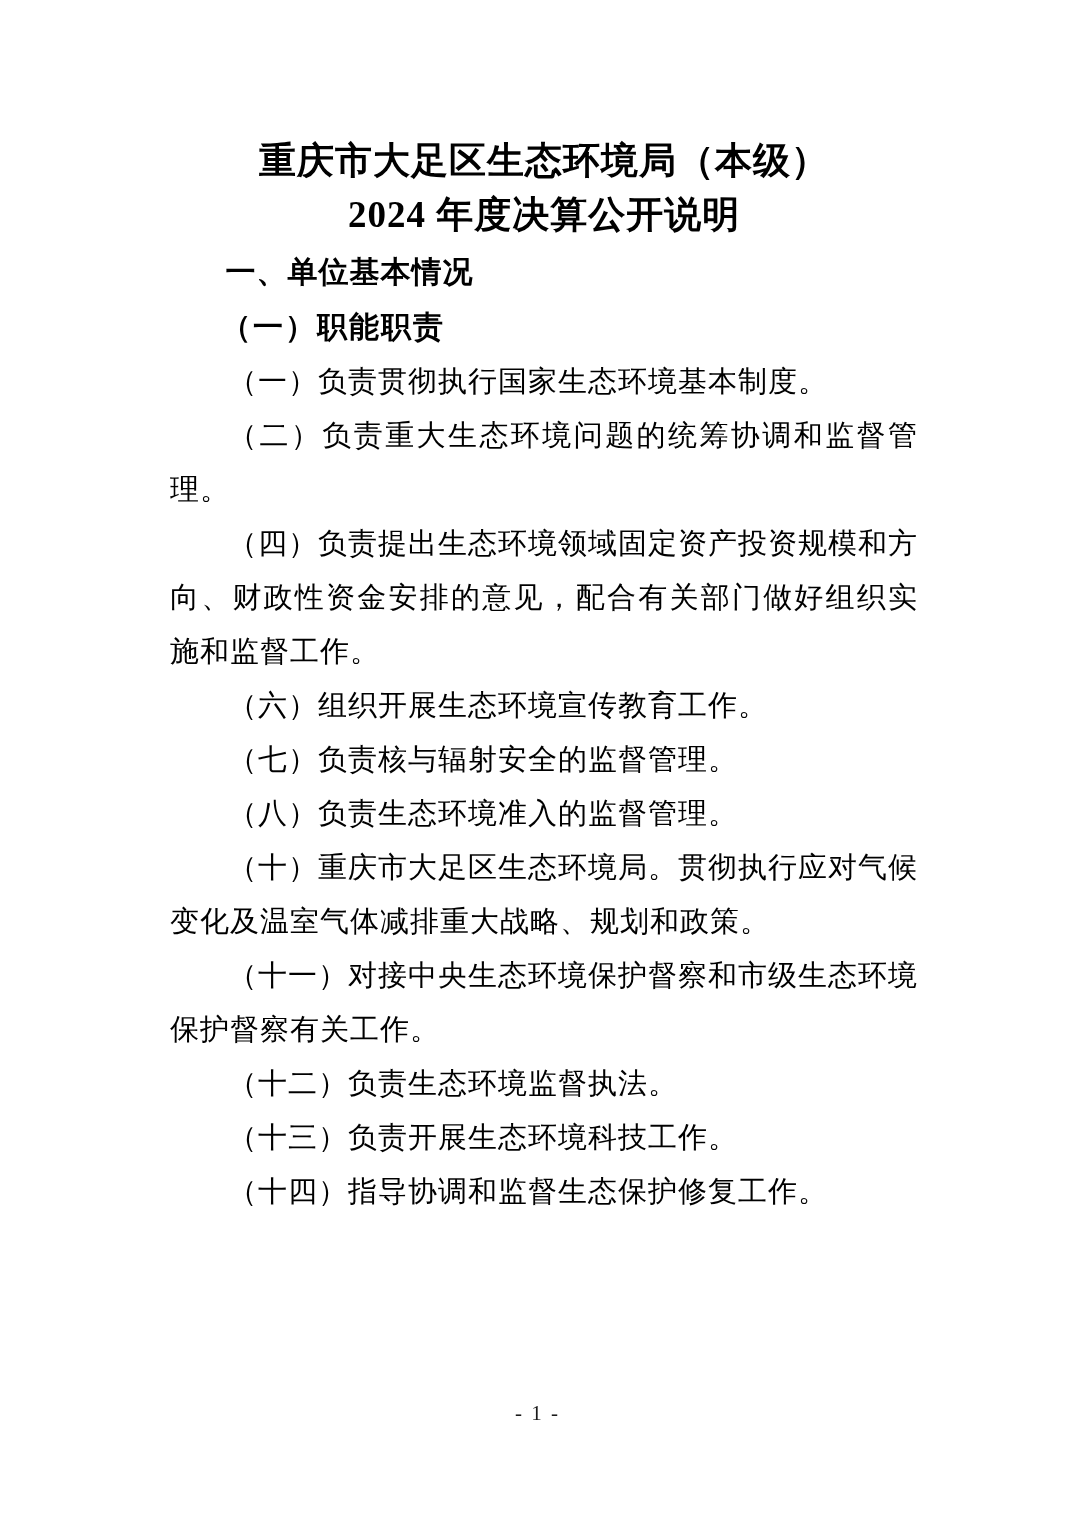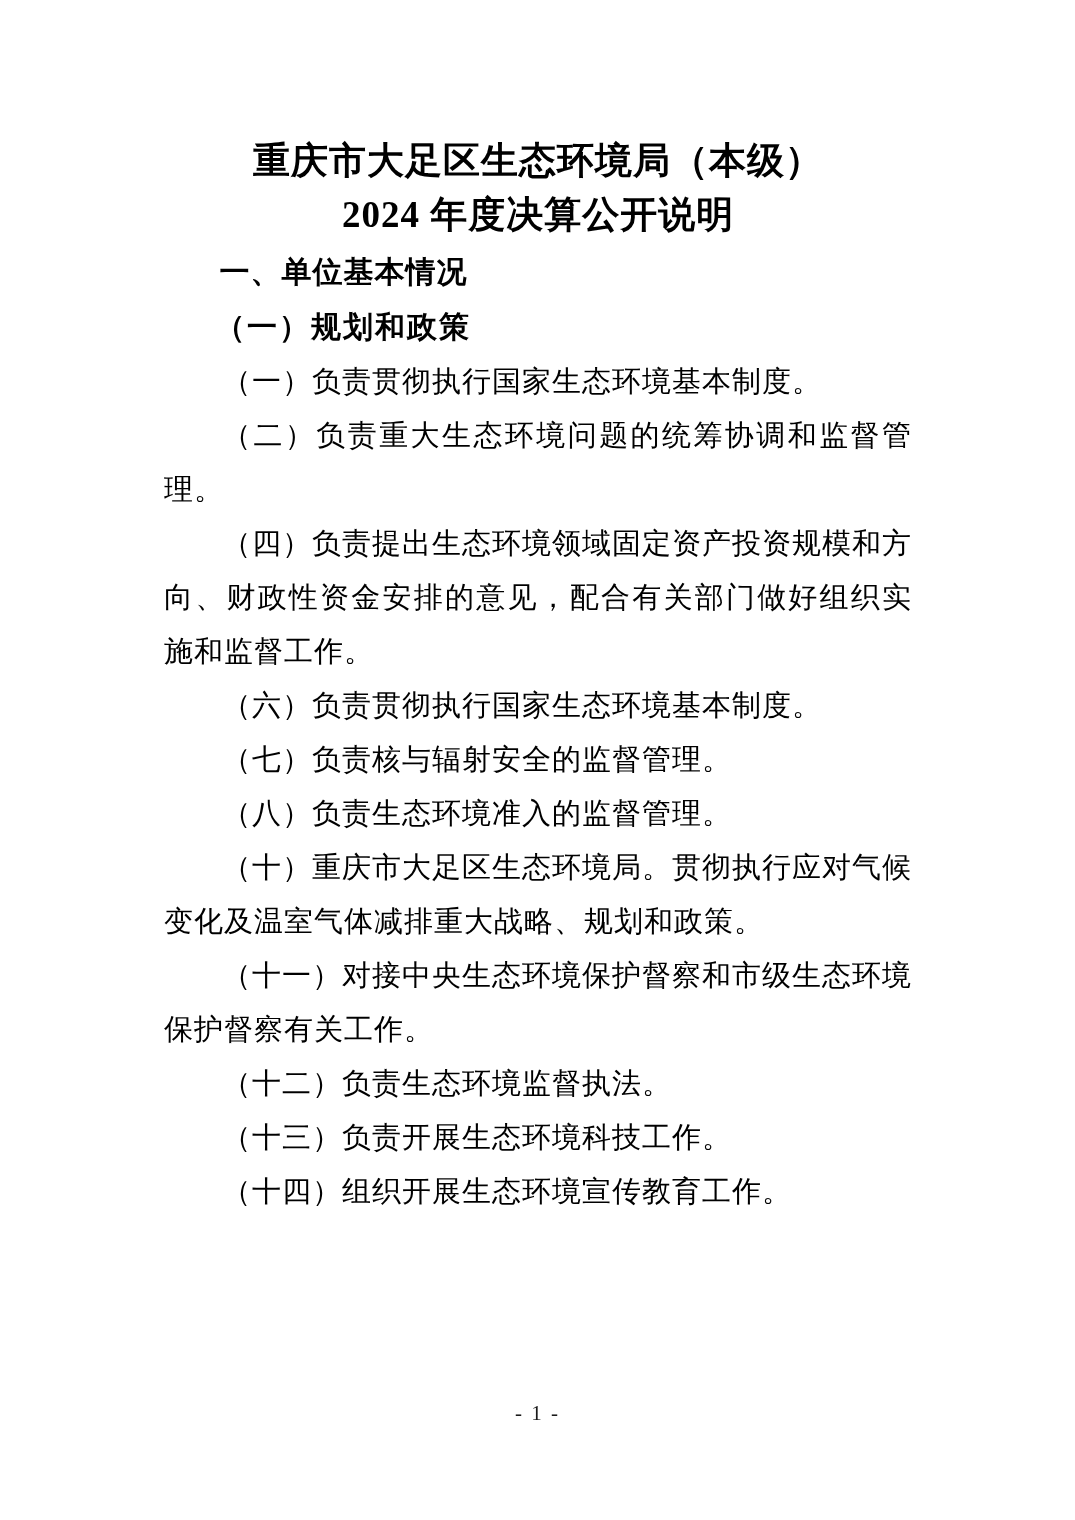--- a/index.html
+++ b/index.html
@@ -11,21 +11,21 @@
     position: relative;
     width: 1075px;
     height: 1520px;
     background: #ffffff;
     color: #000000;
     font-family: "Liberation Serif", serif;
     overflow: hidden;
   }
   .content {
     position: absolute;
-    left: 164px;
+    left: 170px;
     top: 134px;
     width: 748px;
   }
   .doc-title {
     margin: 0;
     text-align: center;
     font-family: "Liberation Serif", serif;
     font-weight: bold;
     font-size: 37px;
     line-height: 54px;
@@ -76,31 +76,31 @@
 <body>
 
 <div class="page">
   <div class="content">
 
     <h1 class="doc-title">重庆市大足区生态环境局（本级）</h1>
     <h1 class="doc-title">2024 年度决算公开说明</h1>
 
     <h2 class="section-heading">一、单位基本情况</h2>
 
-    <h3 class="subsection-heading">（一）规划和政策</h3>
+    <h3 class="subsection-heading">（一）职能职责</h3>
 
 
     <p class="body-par">（一）负责贯彻执行国家生态环境基本制度。</p>
     <p class="body-par">（二）负责重大生态环境问题的统筹协调和监督管理。</p>
     <p class="body-par">（四）负责提出生态环境领域固定资产投资规模和方向、财政性资金安排的意见，配合有关部门做好组织实施和监督工作。</p>
-    <p class="body-par">（六）负责贯彻执行国家生态环境基本制度。</p>
+    <p class="body-par">（六）组织开展生态环境宣传教育工作。</p>
     <p class="body-par">（七）负责核与辐射安全的监督管理。</p>
     <p class="body-par">（八）负责生态环境准入的监督管理。</p>
     <p class="body-par">（十）重庆市大足区生态环境局。贯彻执行应对气候变化及温室气体减排重大战略、规划和政策。</p>
     <p class="body-par">（十一）对接中央生态环境保护督察和市级生态环境保护督察有关工作。</p>
     <p class="body-par">（十二）负责生态环境监督执法。</p>
     <p class="body-par">（十三）负责开展生态环境科技工作。</p>
-    <p class="body-par">（十四）组织开展生态环境宣传教育工作。</p>
+    <p class="body-par">（十四）指导协调和监督生态保护修复工作。</p>
 
   </div>
 
   <div class="footer">- 1 -</div>
 </div>
 
 </body></html>

